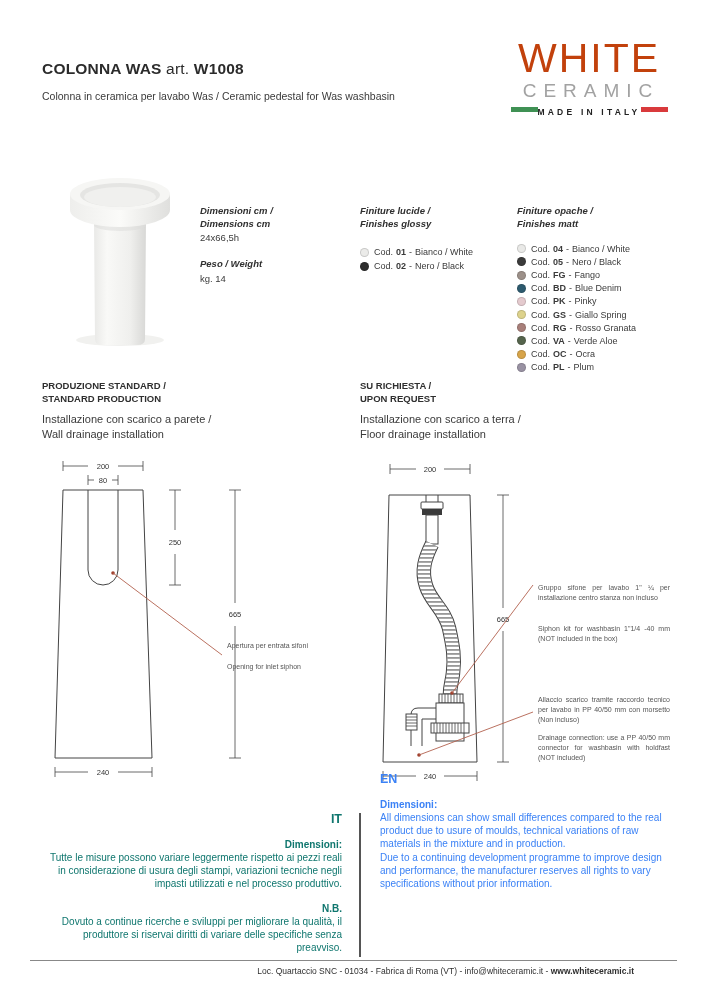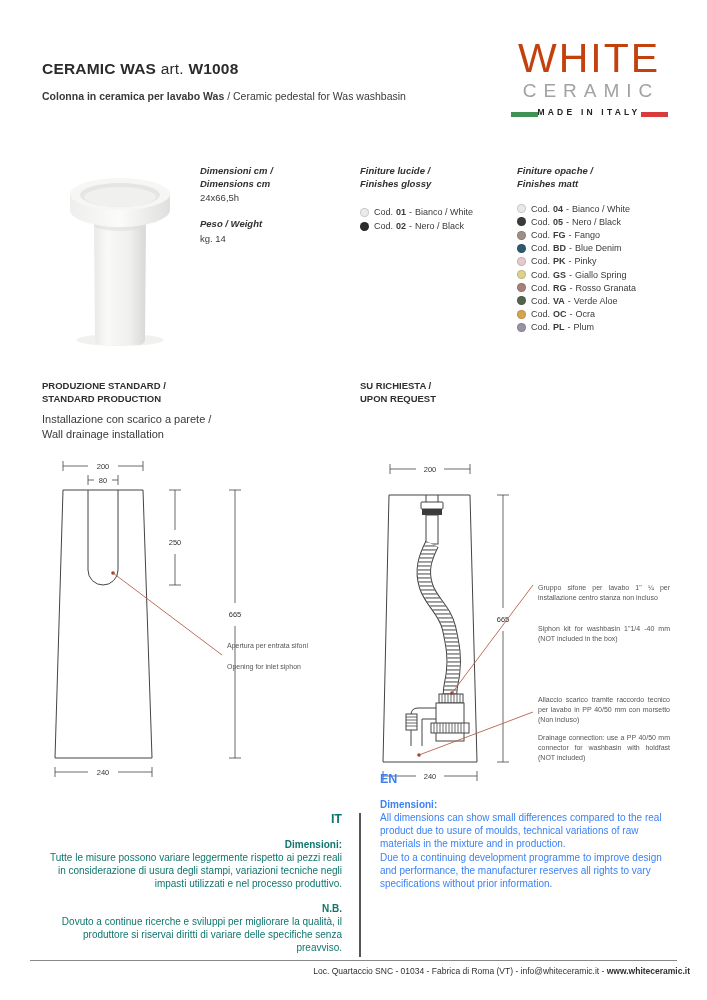--- a/index.html
+++ b/index.html
@@ -4,31 +4,31 @@
 <style>
   html,body{margin:0;padding:0;background:#fff;}
   body{font-family:"Liberation Sans", sans-serif;color:#333;}
   .page{position:relative;width:707px;height:1000px;background:#fff;overflow:hidden;}
   .abs{position:absolute;}
 
   
   .title{left:42px;top:60px;font-size:15.5px;color:#2b2b2b;letter-spacing:.2px;}
   .title b{font-weight:bold;}
   .subtitle{left:42px;top:90px;font-size:10.5px;color:#3a3a3a;}
-  .subtitle b{font-weight:bold;}
+  .subtitle b{font-weight:normal;}
 
   
   .logo{left:505px;top:38px;width:168px;text-align:center;}
   .logo-white{font-size:41px;font-weight:200;letter-spacing:2px;color:#c2410c;line-height:1.02;}
   .logo-ceramic{font-size:19px;color:#a2a2a2;letter-spacing:7px;line-height:1.15;font-weight:300;margin-left:4px;}
-  .logo-made{display:flex;align-items:flex-end;justify-content:center;gap:0;font-size:8.5px;font-weight:bold;letter-spacing:3.2px;color:#222;margin-top:5px;}
+  .logo-made{display:flex;align-items:flex-start;justify-content:center;gap:0;font-size:8.5px;font-weight:bold;letter-spacing:3.2px;color:#222;margin-top:5px;}
   .flag-bar{width:27px;height:5px;display:inline-block;}
 
   
-  .spec-h{font-size:9.5px;font-weight:bold;font-style:italic;color:#2f2f2f;line-height:1.32;}
+  .spec-h{font-size:9.5px;font-weight:bold;font-style:italic;color:#2f2f2f;line-height:1.32;margin-top:40px;}
   .spec-v{font-size:9.5px;color:#3a3a3a;line-height:1.3;margin-top:2px;}
   .col-dim{left:200px;top:165px;width:150px;}
   .col-glossy{left:360px;top:165px;width:150px;}
   .col-matt{left:517px;top:165px;width:175px;}
   .sw-rows{margin-top:12px;}
   .sw-row{display:flex;align-items:center;height:13.2px;font-size:9px;color:#3a3a3a;white-space:nowrap;}
   .col-glossy .sw-row{height:14px;}
   .dot{width:9px;height:9px;border-radius:50%;margin-right:5px;flex:0 0 9px;border:1px solid rgba(0,0,0,.14);box-sizing:border-box;}
   .sw-row b{margin:12px 3px;}
   .sw-row .dash{margin-right:3px;}
@@ -45,29 +45,29 @@
   
   .lang-h{font-size:12.5px;font-weight:bold;}
   .lang-sub{font-size:10px;font-weight:bold;margin-top:13px;}
   .lang-p{font-size:10px;line-height:13px;margin-top:1px;}
   .it-col{left:42px;top:812px;width:300px;color:#0f766e;text-align:right;}
   .en-col{left:380px;top:772px;width:300px;color:#3b82f6;}
   .divider-v{left:359px;top:813px;width:2px;height:144px;background:#555;}
 
   
   .footer-rule{left:30px;top:960px;width:647px;height:1px;background:#888;}
-  .footer{left:0;top:966px;width:690px;text-align:right;font-size:8.5px;color:#2f2f2f;}
+  .footer{left:0;top:966px;width:634px;text-align:right;font-size:8.5px;color:#2f2f2f;}
   .footer b{font-weight:bold;}
 </style>
 </head>
 <body>
 
 <div class="page">
 
-  <div class="abs title"><b>CERAMIC WAS</b><span> art. </span><b>W1008</b></div>
+  <div class="abs title"><b>COLONNA WAS</b><span> art. </span><b>W1008</b></div>
   <div class="abs subtitle"><b>Colonna in ceramica per lavabo Was</b><span> / Ceramic pedestal for Was washbasin</span></div>
 
   <div class="abs logo">
     <div class="logo-white">WHITE</div>
     <div class="logo-ceramic">CERAMIC</div>
     <div class="logo-made">
       <span class="flag-bar" style="background-color: rgb(63, 145, 84);"></span>
       <span>MADE IN ITALY</span>
       <span class="flag-bar" style="background-color: rgb(217, 58, 60);"></span>
     </div>
@@ -213,20 +213,24 @@
     <div>STANDARD PRODUCTION</div>
   </div>
   <div class="abs sect-t" style="left:42px;top:412px;">
     <div>Installazione con scarico a parete /</div>
     <div>Wall drainage installation</div>
   </div>
   <div class="abs sect-h" style="left:360px;top:380px;">
     <div>SU RICHIESTA /</div>
     <div>UPON REQUEST</div>
   </div>
+  <div class="abs sect-t" style="left:360px;top:412px;">
+    <div>Installazione con scarico a terra /</div>
+    <div>Floor drainage installation</div>
+  </div>
 
   <svg class="abs" style="left:42px;top:456px;" width="300" height="335" viewBox="0 0 300 335">
     <g stroke="#444" stroke-width="1" fill="none">
       <path d="M21,34 L101,34 L110,302 L13,302 Z"></path>
       <path d="M46,34 L46,114 A15,15 0 0 0 76,114 L76,34"></path>
     </g>
     <g stroke="#444" stroke-width="0.8" fill="none">
       <path d="M21,5 V15 M101,5 V15 M21,10 H46 M76,10 H101"></path>
       <path d="M46,19 V29 M76,19 V29 M46,24 H52 M70,24 H76"></path>
       <path d="M127,34 H139 M127,129 H139 M133,34 V74 M133,98 V129"></path>

